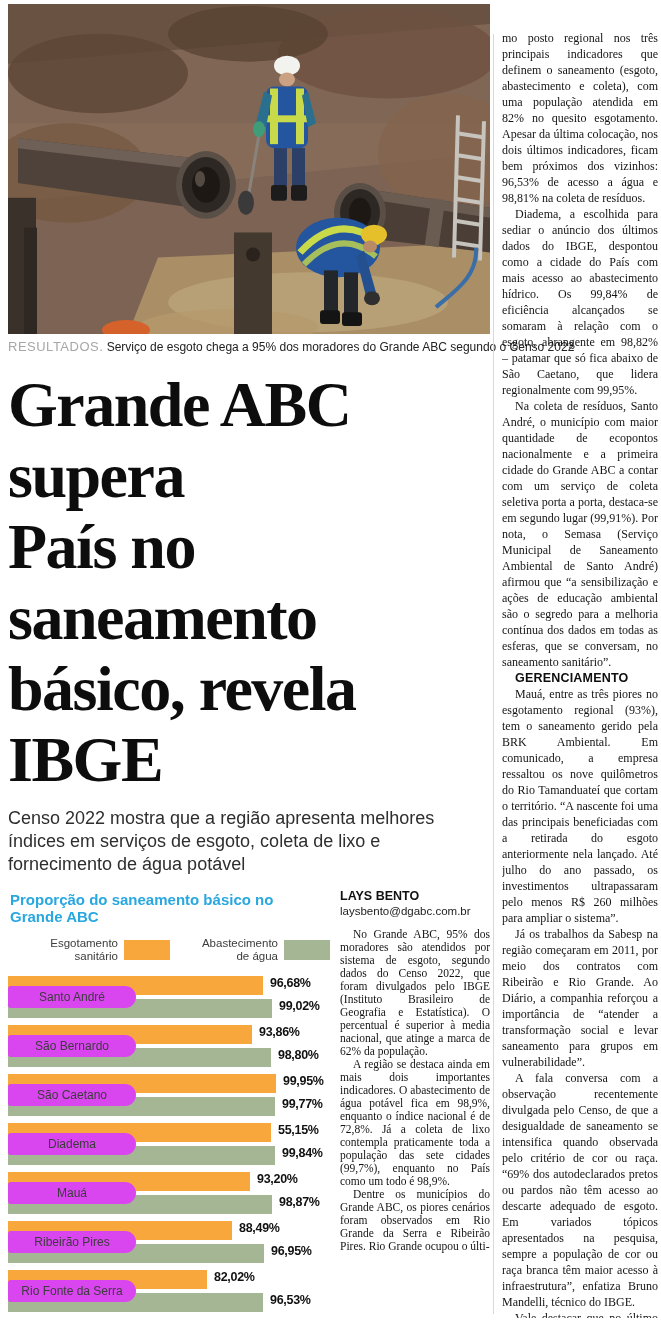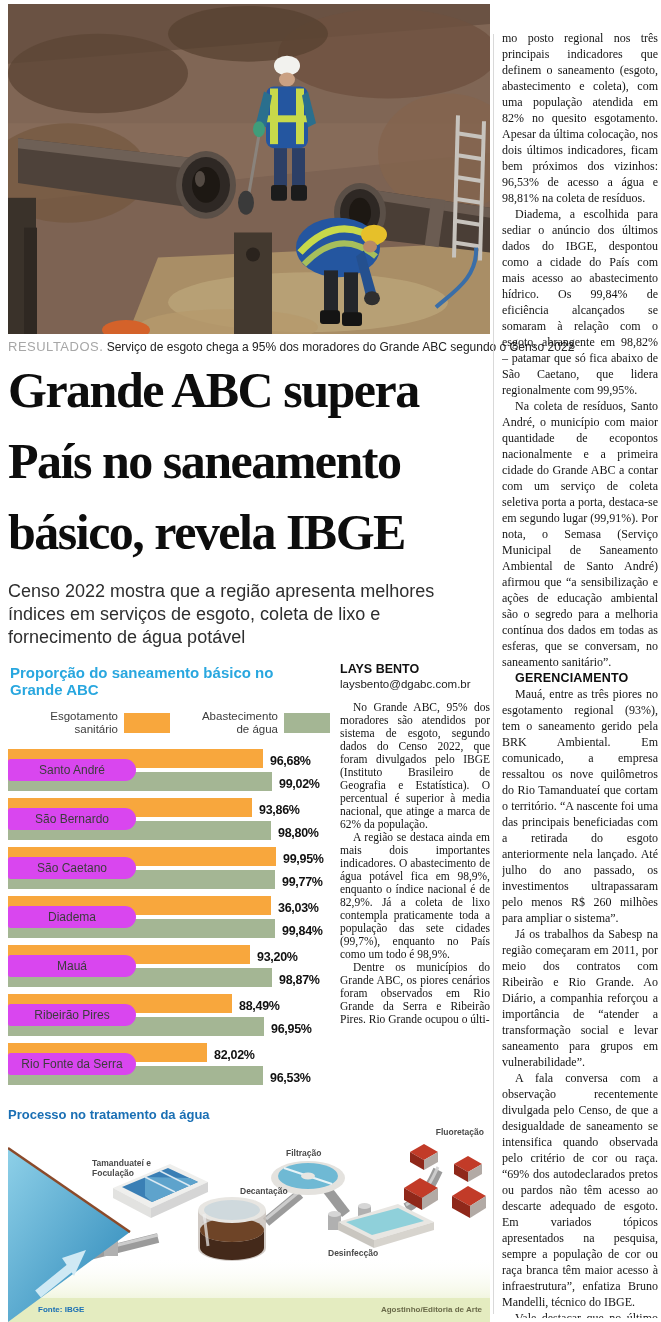--- a/index.html
+++ b/index.html
@@ -5,35 +5,35 @@
   html,body{margin:0;padding:0;background:#ffffff;}
   .page{position:relative;width:661px;height:1322px;background:#fff;overflow:hidden;
         font-family:"Liberation Sans",sans-serif;color:#1a1a1a;}
   .leftcol{position:absolute;left:8px;top:4px;width:482px;}
   
   .photo{width:482px;height:330px;display:block;background:#7d6353;}
   .caption{margin-top:5px;font-size:12px;line-height:15px;white-space:nowrap;}
   .caption .kicker{color:#a7a7a7;font-size:13px;letter-spacing:.5px;}
   .caption .ctext{color:#222;}
   
-  .headline{font-family:"Liberation Serif",serif;font-weight:700;
-            font-size:50px;line-height:71px;letter-spacing:-1.5px;color:#0d0d0d;}
+  .headline{margin-top:14px;font-family:"Liberation Serif",serif;font-weight:700;
+            font-size:64px;line-height:71px;letter-spacing:-1.5px;color:#0d0d0d;}
   .deck{margin-top:12px;font-size:18px;line-height:23px;color:#2e2e2e;width:478px;}
   
   .midrow{margin-top:13px;display:flex;height:432px;}
   .chart{width:322px;flex:0 0 322px;}
   .chart-title{font-size:15px;font-weight:bold;color:#29A7DF;margin:2px 0 0 2px;}
   .legend{display:flex;margin:12px 0 0 2px;align-items:center;justify-content:flex-end;}
   .legend-item{display:flex;align-items:center;}
   .legend-item + .legend-item{margin-left:22px;}
   .legend-label{width:86px;text-align:right;font-size:11.5px;line-height:13px;color:#3c3c3c;margin-right:6px;}
   .swatch{width:46px;height:20px;}
   .rows{margin-top:13px;}
   .crow{position:relative;margin-bottom:7px;}
-  .barline{display:flex;align-items:flex-end;height:19px;margin-bottom:4px;}
+  .barline{display:flex;align-items:flex-start;height:19px;margin-bottom:4px;}
   .barline:last-of-type{margin-bottom:0;}
   .bar{height:19px;}
   .bar.orange{background:#F8A73D;}
   .bar.green{background:#A4B694;}
   .val{margin-left:7px;font-size:12.5px;font-weight:bold;color:#111;letter-spacing:-0.3px;white-space:nowrap;}
   .pill{position:absolute;left:0;top:50%;transform:translateY(-50%);width:128px;
         background:#d946ef;border-radius:3px 12px 12px 3px;text-align:center;
         font-size:12px;color:#3c3c3c;padding:4px 0;}
   
   .midcol{flex:1;padding-left:10px;overflow:hidden;height:432px;}
@@ -204,21 +204,21 @@
               </div>
               <div class="barline">
                 <div class="bar green" style="width:267px"></div>
                 <span class="val">99,77%</span>
               </div>
               <div class="pill">São Caetano</div>
             </div>
             <div class="crow">
               <div class="barline">
                 <div class="bar orange" style="width:263px"></div>
-                <span class="val">36,03%</span>
+                <span class="val">55,15%</span>
               </div>
               <div class="barline">
                 <div class="bar green" style="width:267px"></div>
                 <span class="val">99,84%</span>
               </div>
               <div class="pill">Diadema</div>
             </div>
             <div class="crow">
               <div class="barline">
                 <div class="bar orange" style="width:242px"></div>
@@ -254,21 +254,21 @@
             </div>
           </div>
       </div>
       <div class="midcol">
         <div class="byline">
           <div class="byline-author">LAYS BENTO</div>
           <div class="byline-email">laysbento@dgabc.com.br</div>
         </div>
         <div class="artext">
             <p>No Grande ABC, 95% dos moradores são atendidos por sistema de esgoto, segundo dados do Censo 2022, que foram divulgados pelo IBGE (Instituto Brasileiro de Geografia e Estatística). O percentual é superior à media nacional, que atinge a marca de 62% da população.</p>
-            <p>A região se destaca ainda em mais dois importantes indicadores. O abastecimento de água potável fica em 98,9%, enquanto o índice nacional é de 82,9%. Já a coleta de lixo contempla praticamente toda a população das sete cidades (99,7%), enquanto no País como um todo é 98,9%.</p>
+            <p>A região se destaca ainda em mais dois importantes indicadores. O abastecimento de água potável fica em 98,9%, enquanto o índice nacional é de 72,8%. Já a coleta de lixo contempla praticamente toda a população das sete cidades (99,7%), enquanto no País como um todo é 98,9%.</p>
             <p>Dentre os municípios do Grande ABC, os piores cenários foram observados em Rio Grande da Serra e Ribeirão Pires. Rio Grande ocupou o últi-</p>
           </div>
       </div>
     </div>
 
     <div class="diagram-title">Processo no tratamento da água</div>
     <div class="diagram">
       <svg width="482" height="196" viewBox="0 0 482 196">
         <defs>
           <linearGradient id="gband" x1="0" y1="0" x2="0" y2="1">

